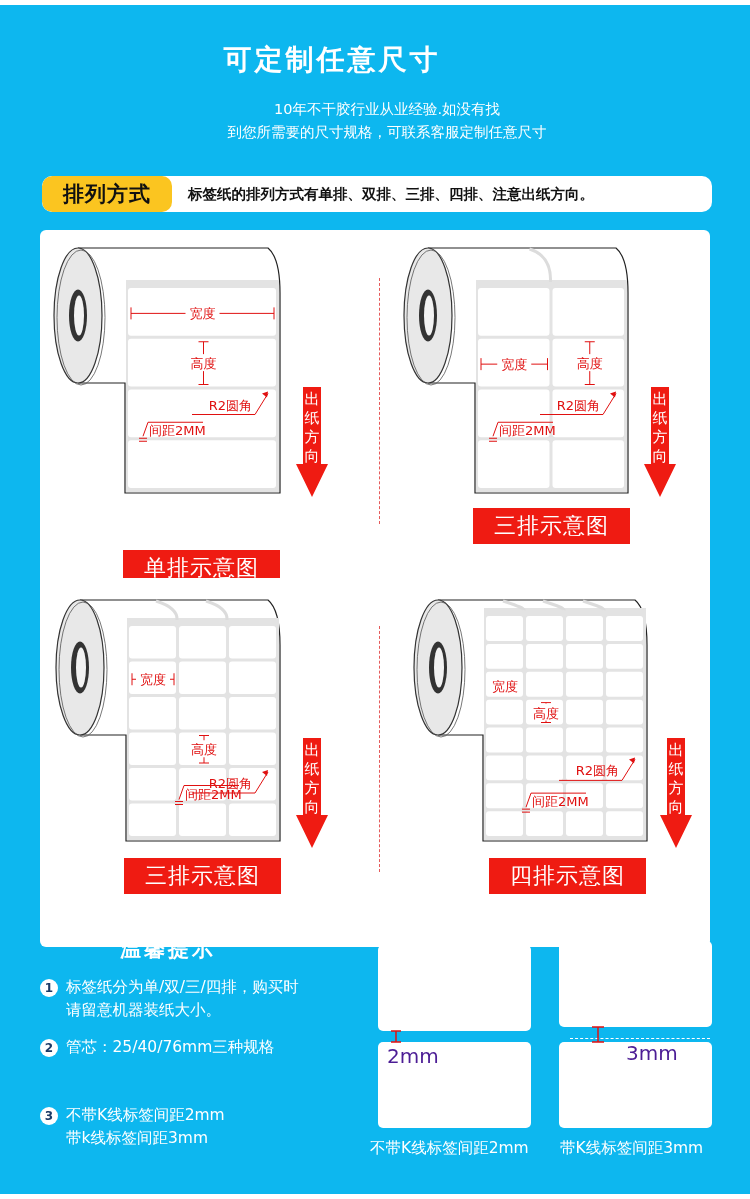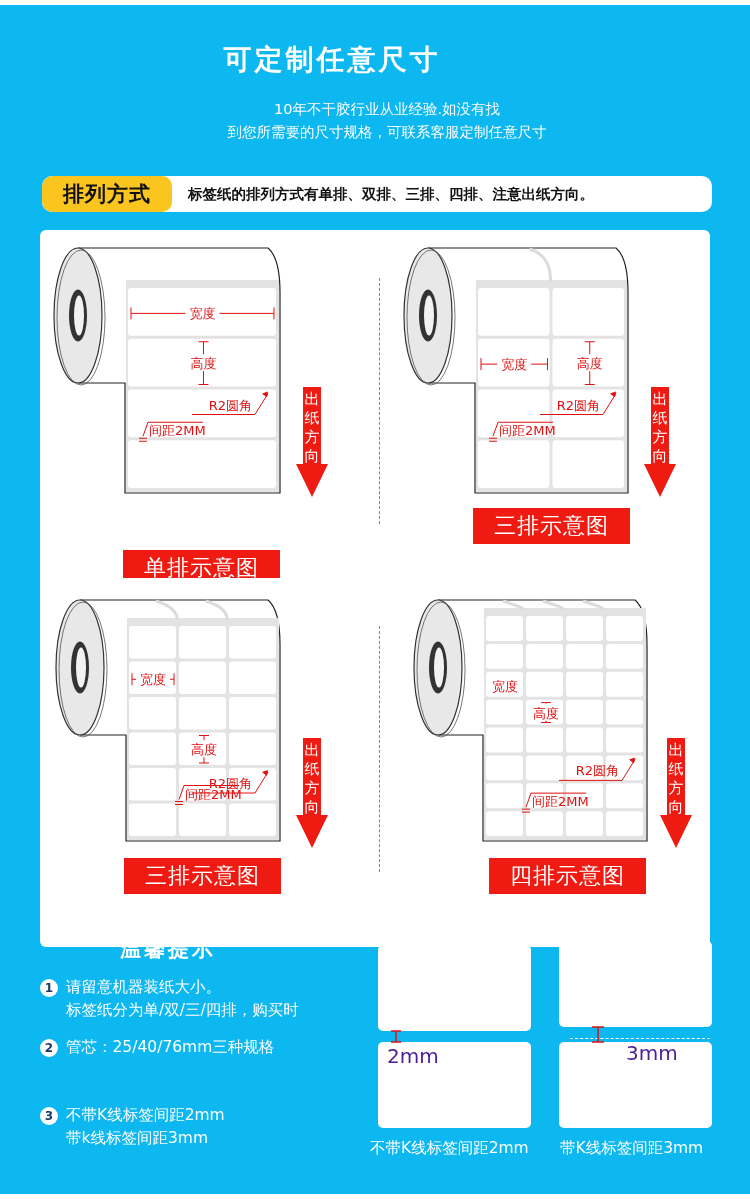--- a/index.html
+++ b/index.html
@@ -266,22 +266,22 @@
         </svg>
       <div class="caption" style="left:114px;top:280px;width:157px;">四排示意图</div>
     </div>
   </div>
 
   <div class="tips-title">温馨提示</div>
 
   <div class="tip" style="top:971px;">
     <span class="num">1</span>
     <div class="lines">
+      <div>标签纸分为单/双/三/四排，购买时</div>
       <div>请留意机器装纸大小。</div>
-      <div>标签纸分为单/双/三/四排，购买时</div>
     </div>
   </div>
   <div class="tip" style="top:1031px;">
     <span class="num">2</span>
     <div class="lines">
       <div>管芯：25/40/76mm三种规格</div>
     </div>
   </div>
   <div class="tip" style="top:1099px;">
     <span class="num">3</span>

